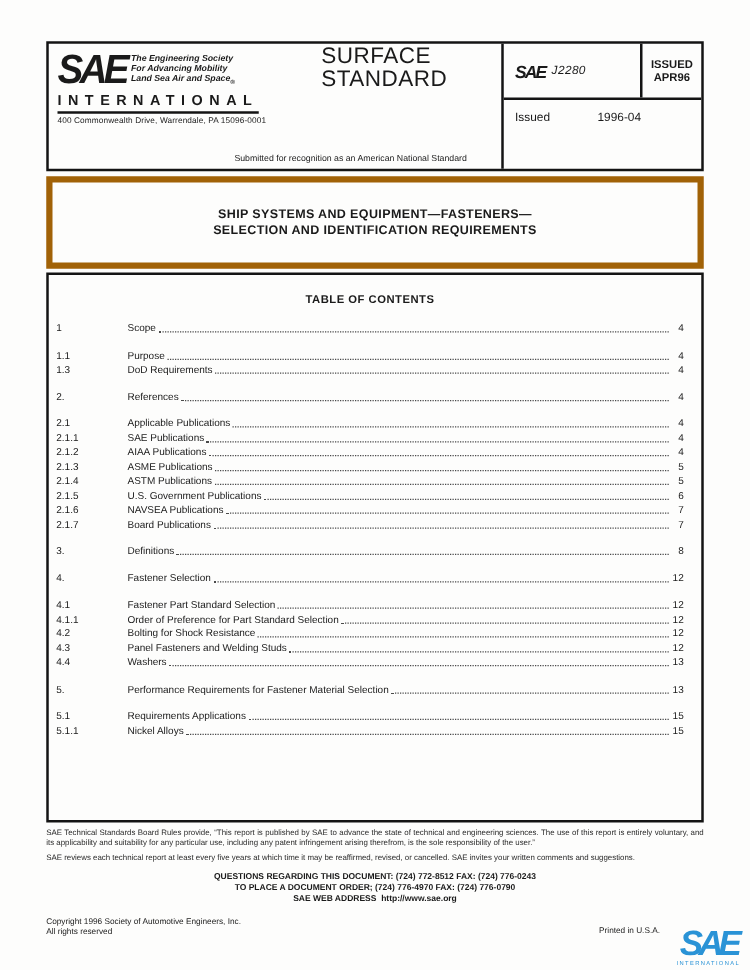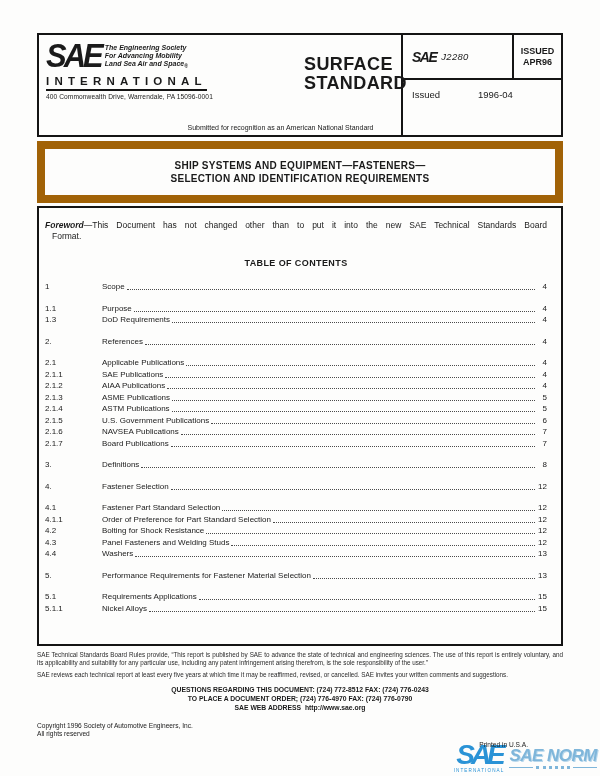--- a/index.html
+++ b/index.html
@@ -26,46 +26,46 @@
   }
   .tagline { font-size: 7px; font-style: italic; font-weight: bold; line-height: 8.2px; padding-top: 2px; white-space: nowrap; }
   .reg-mark { font-size: 5px; vertical-align: sub; }
   .intl {
     display: inline-block;
     font-size: 11.5px; font-weight: bold; letter-spacing: 5.2px;
     border-bottom: 2px solid #141414; padding-bottom: 2px; margin-top: 1px;
     white-space: nowrap;
   }
   .addr { font-size: 6.6px; margin-top: 2px; letter-spacing: 0.1px; white-space: nowrap; }
-  .doc-type { position: absolute; left: 218px; top: 20px; font-size: 18px; font-weight: bold; line-height: 18.5px; letter-spacing: 0.4px; margin-left: 47px; }
+  .doc-type { position: absolute; left: 218px; top: 0; font-size: 18px; font-weight: normal; line-height: 18.5px; letter-spacing: 0.4px; }
   .submitted { position: absolute; bottom: 4px; left: 125px; right: 4px; text-align: center; font-size: 7px; white-space: nowrap; }
 
   .header-right { width: 158px; border-left: 2px solid #141414; display: flex; flex-direction: column; }
   .hr-top { display: flex; height: 45px; border-bottom: 2px solid #141414; box-sizing: border-box; }
   .doc-code { flex: 1; border-right: 2px solid #141414; display: flex; align-items: center; padding-left: 9px; }
   .doc-code-sae { font-weight: 800; font-style: italic; font-size: 14px; letter-spacing: -1.5px; margin-right: 5px; }
   .doc-code-num { font-size: 9.5px; letter-spacing: 0.3px; font-style: italic; }
   .stamp { width: 47px; display: flex; flex-direction: column; align-items: center; justify-content: center; font-weight: bold; font-size: 9px; line-height: 11px; text-align: center; }
   .hr-bottom { flex: 1; padding: 9px 0 0 9px; font-size: 9.5px; display: flex; }
   .issued-label { width: 66px; }
 
   
   .title-box {
-    border: 8px solid #a16207; margin-top: 4px; height: 62px; box-sizing: border-box;
+    border: 5px solid #a16207; margin-top: 4px; height: 74px; box-sizing: border-box;
     display: flex; flex-direction: column; justify-content: center; align-items: center;
     font-weight: bold; font-size: 10px; line-height: 13.5px; letter-spacing: 0.3px; text-align: center;
   }
 
   
   .main-box { border: 2px solid #141414; margin-top: 3px; height: 440px; box-sizing: border-box; padding: 12px 14px 0 6px; }
   .foreword { font-size: 8.5px; line-height: 10.5px; }
   .fw-line1 { text-align: justify; text-align-last: justify; }
   .fw-label { font-weight: bold; font-style: italic; }
   .fw-line2 { padding-left: 7px; }
-  .toc-heading { text-align: center; font-weight: bold; font-size: 9px; margin-top: 17px; letter-spacing: 0.4px; }
+  .toc-heading { text-align: center; font-weight: bold; font-size: 9px; margin-top: 2px; letter-spacing: 0.4px; }
   .toc-entries { margin-top: 13px; font-size: 8px; }
   .toc-row { display: flex; line-height: 11.5px; }
   .toc-row.gap { margin-top: 10px; }
   .toc-num { width: 57px; flex-shrink: 0; }
   .toc-title { white-space: nowrap; }
   .toc-dots { flex: 1; border-bottom: 1.2px dotted #4a4a4a; margin: 0 2px 2.5px; align-self: flex-end; }
   .toc-page { min-width: 10px; text-align: right; }
 
   
   .legal { margin-top: 5px; font-size: 6.3px; line-height: 7.7px; text-align: justify; color: #2a2a2a; }
@@ -128,24 +128,20 @@
         </div>
       </div>
     </div>
 
     <div class="title-box">
       <div>SHIP SYSTEMS AND EQUIPMENT—FASTENERS—</div>
       <div>SELECTION AND IDENTIFICATION REQUIREMENTS</div>
     </div>
 
     <div class="main-box">
-      <div class="foreword">
-        <div class="fw-line1"><span class="fw-label">Foreword</span><span>—This Document has not changed other than to put it into the new SAE Technical Standards Board</span></div>
-        <div class="fw-line2">Format.</div>
-      </div>
       <div class="toc-heading">TABLE OF CONTENTS</div>
       <div class="toc-entries">
           <div class="toc-row">
             <span class="toc-num">1</span>
             <span class="toc-title">Scope</span>
             <span class="toc-dots"></span>
             <span class="toc-page">4</span>
           </div>
           <div class="toc-row gap">
             <span class="toc-num">1.1</span>
@@ -293,22 +289,14 @@
     </div>
   </div>
 
   <div class="printed">Printed in U.S.A.</div>
 
   <div class="watermark">
     <div class="wm-left">
       <div class="wm-sae">SAE</div>
       <div class="wm-intl">INTERNATIONAL</div>
     </div>
-    <div class="wm-right">
-      <div class="wm-norm">SAE NORM</div>
-      <div class="wm-line">
-          <span class="seg"></span>
-          <span class="mid"></span>
-          <span class="seg"></span>
-        </div>
-    </div>
   </div>
 </div>
 
 </body></html>

